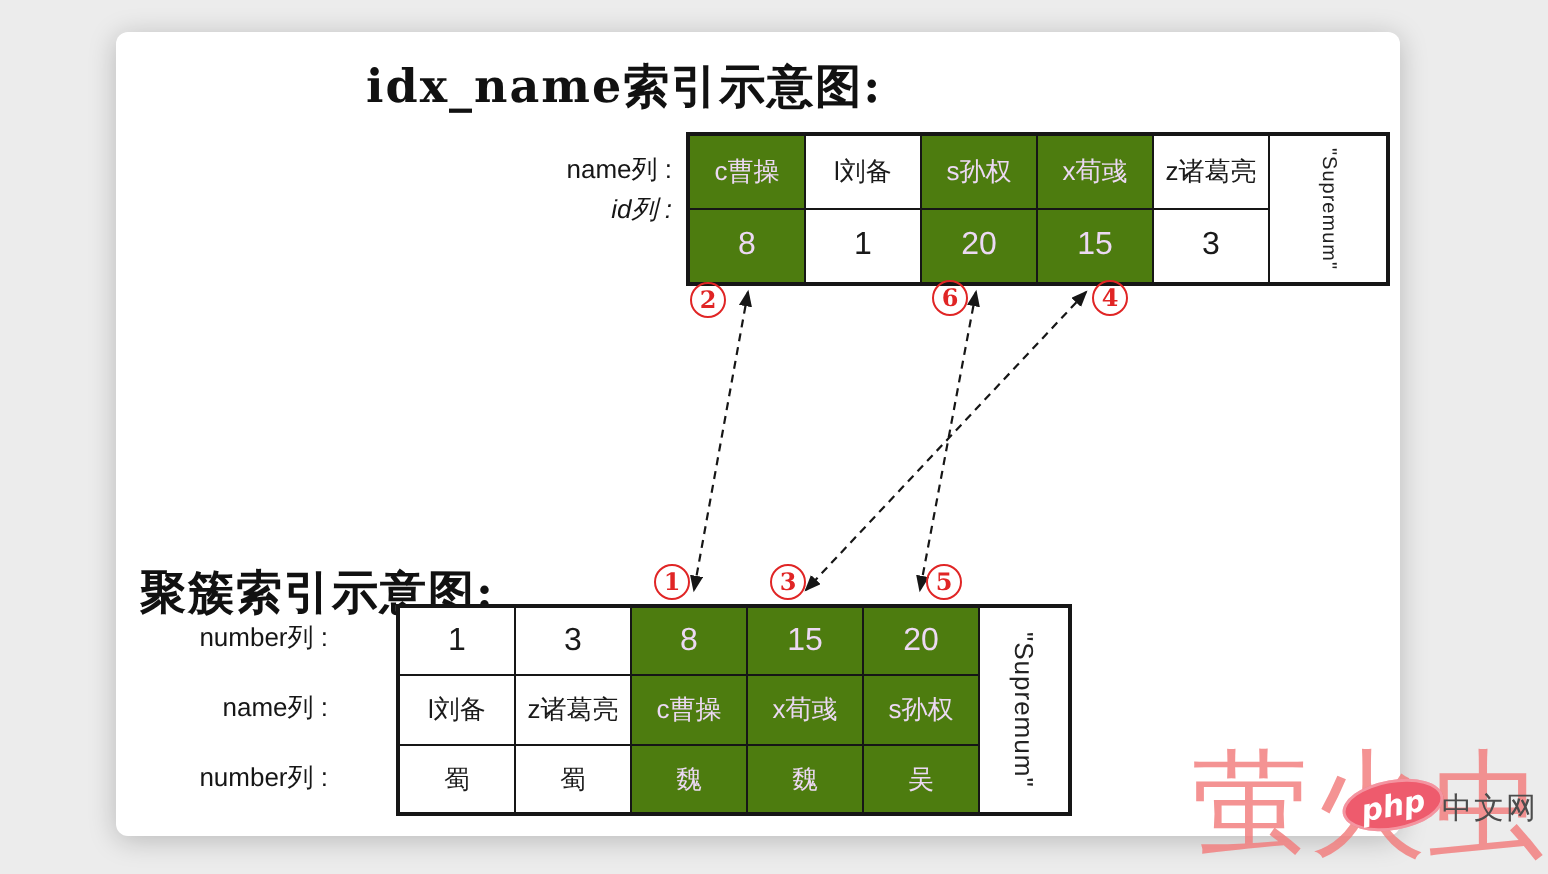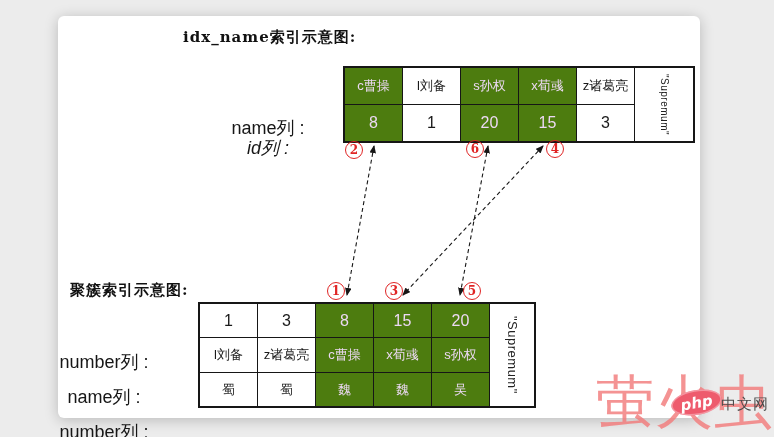--- a/index.html
+++ b/index.html
@@ -9,29 +9,29 @@
     font-family:"Liberation Sans", sans-serif;
   }
   .card{
     position:absolute;left:58px;top:16px;width:642px;height:402px;
     background:#ffffff;border-radius:6px;
     box-shadow:0 2px 14px rgba(0,0,0,0.22);
   }
   .section-title{
     position:absolute;
     font-family:"DejaVu Serif", serif;
-    font-weight:bold;font-size:15px;color:#111;
+    font-weight:bold;font-size:23px;color:#111;
     letter-spacing:1px;
   }
   #title-secondary{left:183px;top:28px;}
   #title-clustered{left:70px;top:257px;margin-top:24px;}
 
   .row-label{
     position:absolute;height:30px;line-height:30px;
-    text-align:center;font-size:18px;color:#161616;margin-top:43px;
+    text-align:right;font-size:13px;color:#161616;
   }
   .idx-label{left:200px;width:136px;}
   .clu-label{left:44px;width:120px;}
 
   .grid-table{
     position:absolute;display:grid;
     border:2px solid #161616;background:#fff;
   }
   #table-secondary{
     left:343px;top:66px;

